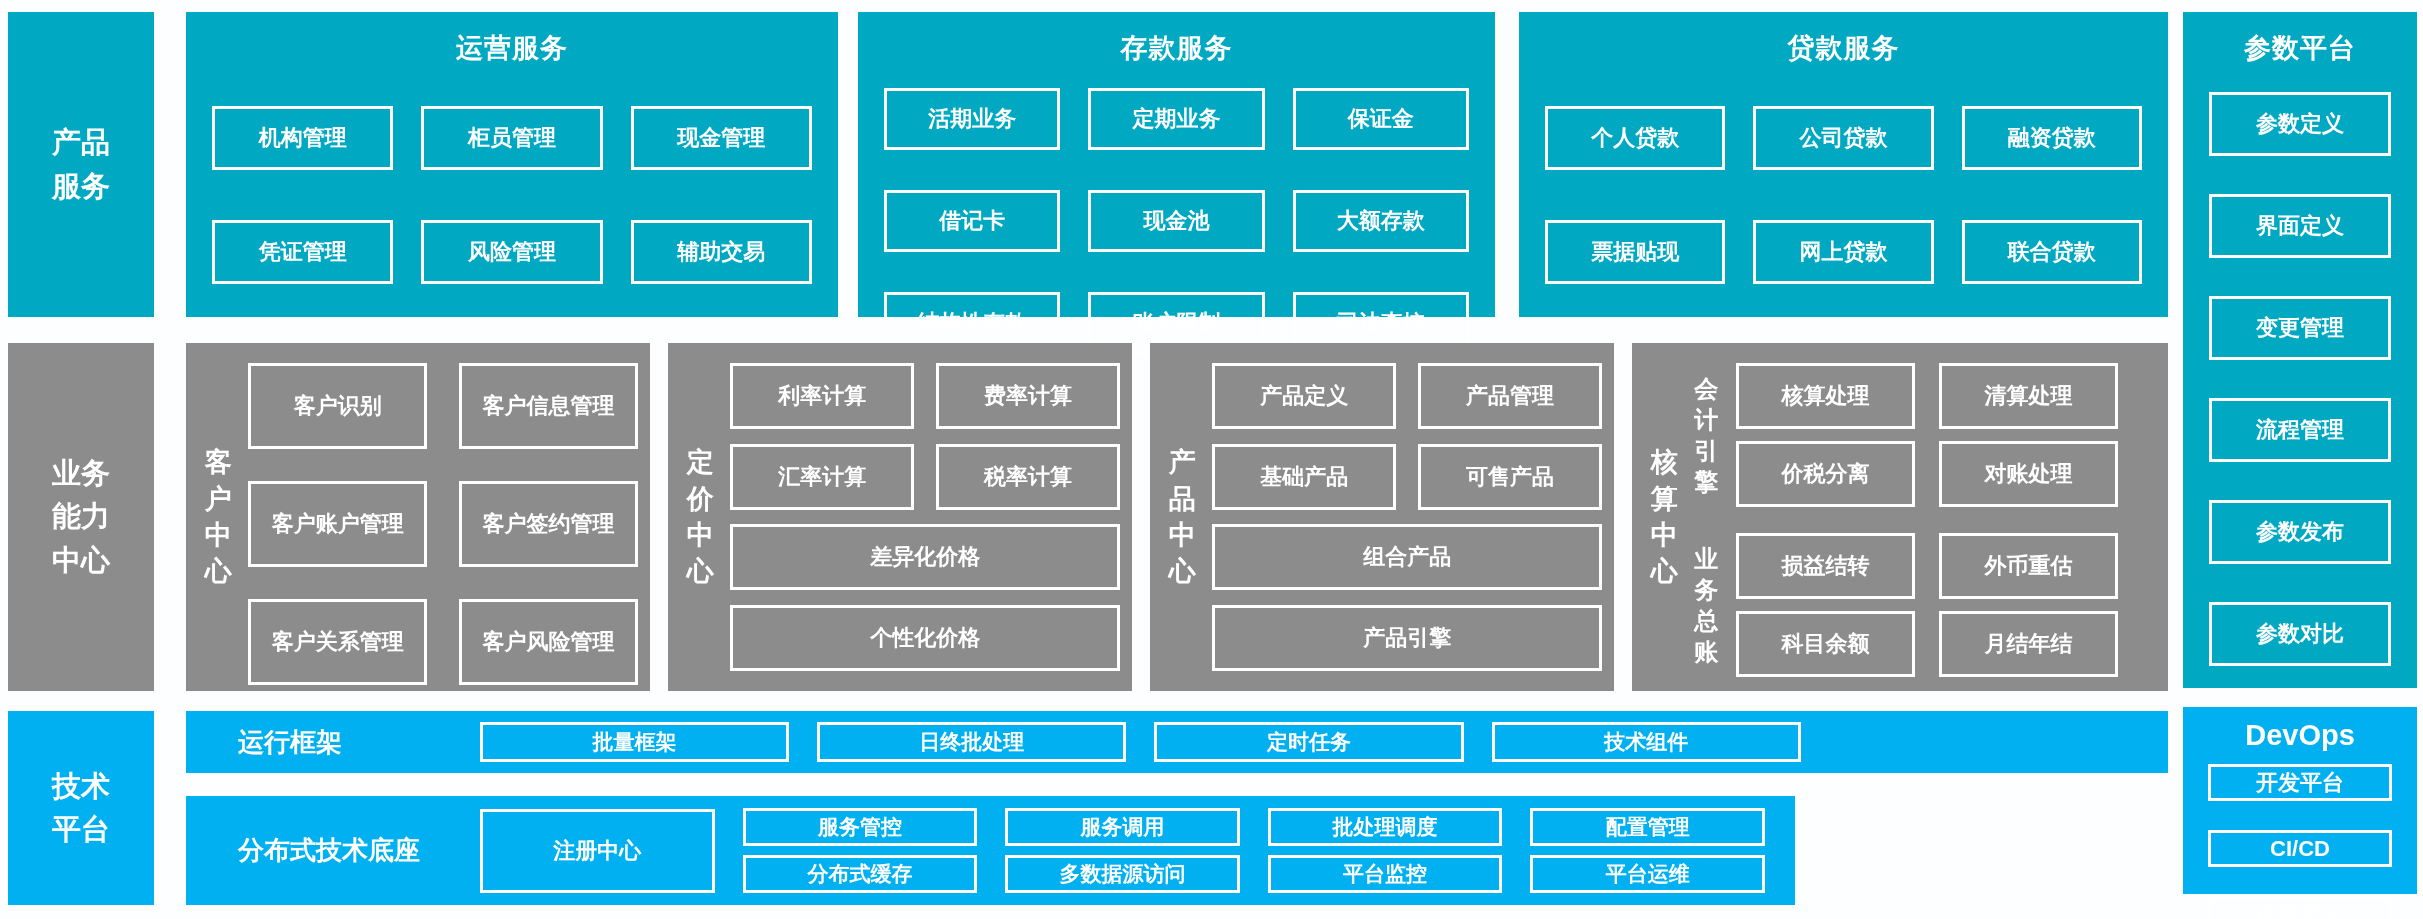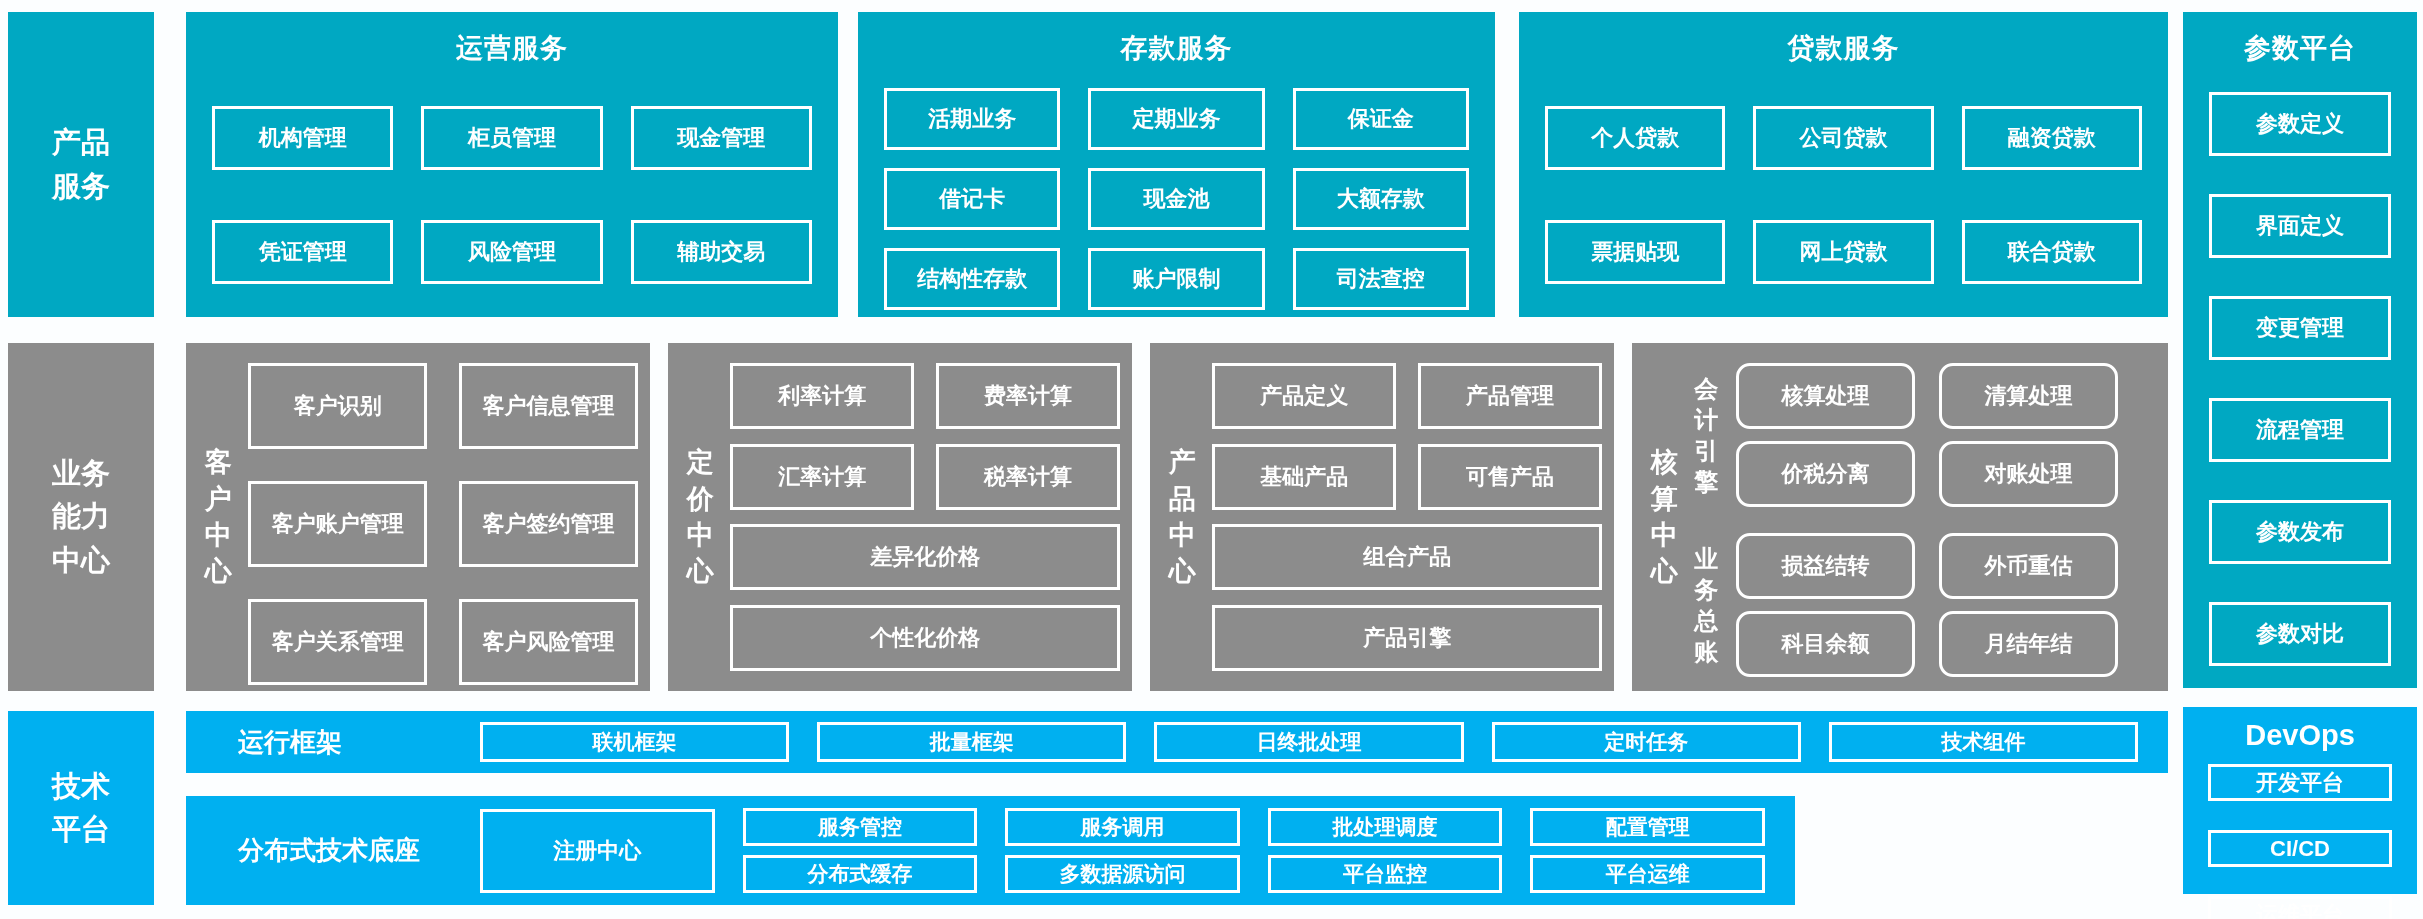--- a/index.html
+++ b/index.html
@@ -18,21 +18,21 @@
 
   .sec-title{text-align:center;font-size:27px;padding-top:18px;letter-spacing:1px;}
 
   .box{border:3px solid #fff;display:flex;align-items:center;justify-content:center;
     font-size:22px;white-space:nowrap;box-sizing:border-box;overflow:hidden;}
 
   
   .grid3{display:grid;grid-template-columns:repeat(3,1fr);column-gap:28px;padding:0 26px;}
   .ops-grid{row-gap:50px;padding-top:40px;}
   .ops-grid .box{height:64px;}
-  .dep-grid{row-gap:18px;padding-top:22px;}
+  .dep-grid{row-gap:40px;padding-top:22px;}
   .dep-grid .box{height:62px;}
 
   
   .stack{display:flex;flex-direction:column;align-items:center;gap:38px;padding-top:26px;}
   .stack .box{width:182px;height:64px;}
 
   
   .center{display:flex;align-items:stretch;padding:20px 12px 20px 16px;}
   .vtext{align-self:center;width:1.2em;font-size:27px;line-height:1.35;text-align:center;
     word-break:break-all;margin-right:14px;flex:none;}
@@ -41,21 +41,21 @@
   .pp-grid{flex:1;display:grid;grid-template-columns:repeat(2,1fr);column-gap:22px;row-gap:14px;}
   .pp-grid .box{height:66px;}
   .span2{grid-column:1 / span 2;}
 
   
   .acct-groups{flex:1;display:flex;flex-direction:column;gap:26px;padding-right:38px;}
   .acct-group{display:flex;align-items:stretch;flex:1;}
   .sub-vtext{align-self:center;width:1.15em;font-size:24px;line-height:1.3;text-align:center;
     word-break:break-all;margin:0 16px 0 6px;flex:none;}
   .acct-grid{flex:1;display:grid;grid-template-columns:repeat(2,1fr);column-gap:24px;row-gap:12px;}
-  .acct-grid .box{height:66px;border-radius:14px;}
+  .acct-grid .box{height:66px;}
 
   
   .tech-row{display:flex;align-items:center;}
   .tech-label{width:242px;padding-left:52px;font-size:26px;flex:none;white-space:nowrap;}
   .rt-grid{flex:1;display:grid;grid-template-columns:repeat(5,1fr);column-gap:28px;margin-right:30px;}
   .rt-grid .box{height:40px;font-size:21px;}
   .db-grid{flex:1;display:grid;grid-template-columns:repeat(5,1fr);column-gap:28px;margin-right:30px;align-items:center;}
   .registry.box{height:84px;}
   .db-col{display:flex;flex-direction:column;gap:9px;}
   .db-col .box{height:38px;font-size:21px;}
@@ -185,21 +185,20 @@
           <div class="box">科目余额</div>
           <div class="box">月结年结</div>
         </div>
       </div>
     </div>
   </div>
 
   <div class="block blue tech-row" style="left:186px;top:711px;width:1982px;height:62px">
     <div class="tech-label">运行框架</div>
     <div class="rt-grid">
-      <div class="box">联机框架</div>
       <div class="box">批量框架</div>
       <div class="box">日终批处理</div>
       <div class="box">定时任务</div>
       <div class="box">技术组件</div>
     </div>
   </div>
 
   <div class="block blue tech-row" style="left:186px;top:796px;width:1609px;height:109px">
     <div class="tech-label">分布式技术底座</div>
     <div class="db-grid">

